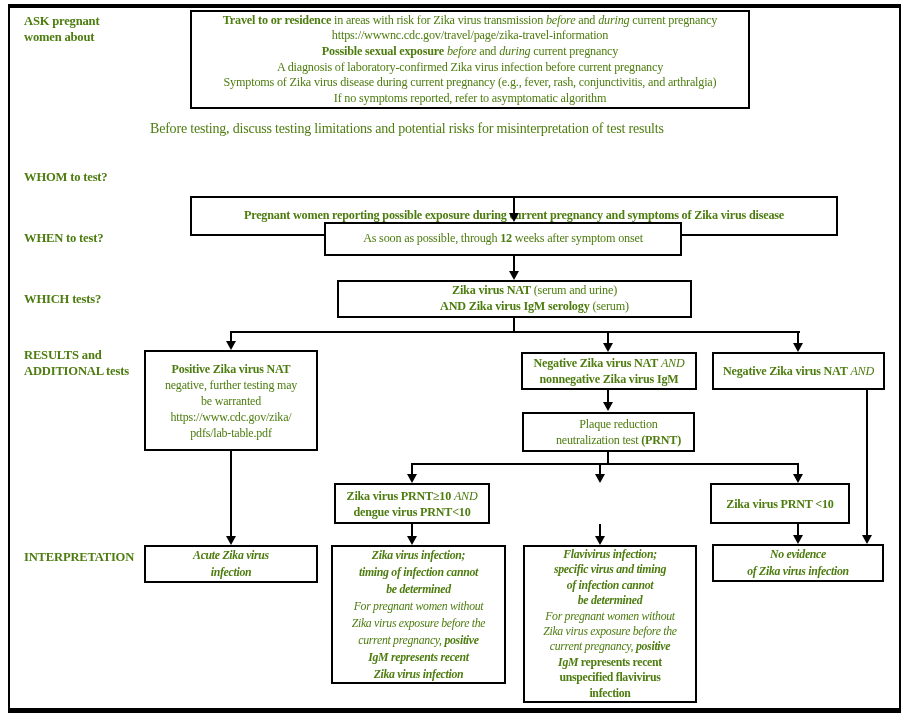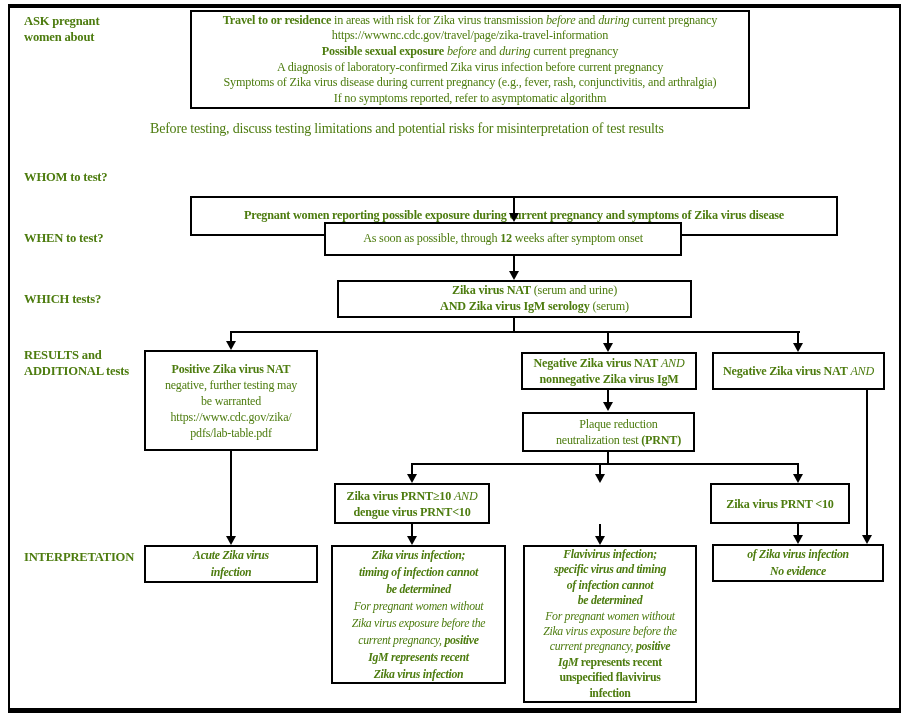--- a/index.html
+++ b/index.html
@@ -130,22 +130,22 @@
       <div><span class="b i">be determined</span></div>
       <div><span class="i">For pregnant women without</span></div>
       <div><span class="i">Zika virus exposure before the</span></div>
       <div><span class="i">current pregnancy, </span><span class="b i">positive</span></div>
       <div><span class="b i">IgM</span><span class="b"> represents recent</span></div>
       <div><span class="b">unspecified flavivirus</span></div>
       <div><span class="b">infection</span></div>
     </div>
 
   <div class="box interp" style="left:712px;top:544px;width:172px;height:38px;">
+      <div><span class="b i">No evidence</span></div>
       <div><span class="b i">of Zika virus infection</span></div>
-      <div><span class="b i">No evidence</span></div>
     </div>
 
   <div class="vl" style="left:513px;top:197px;height:17px;"></div>
   <div class="ah" style="left:509px;top:213px;"></div>
 
   <div class="vl" style="left:513px;top:256px;height:16px;"></div>
   <div class="ah" style="left:509px;top:271px;"></div>
 
   <div class="vl" style="left:513px;top:318px;height:15px;"></div>
   <div class="hl" style="left:230px;top:331px;width:570px;"></div>

